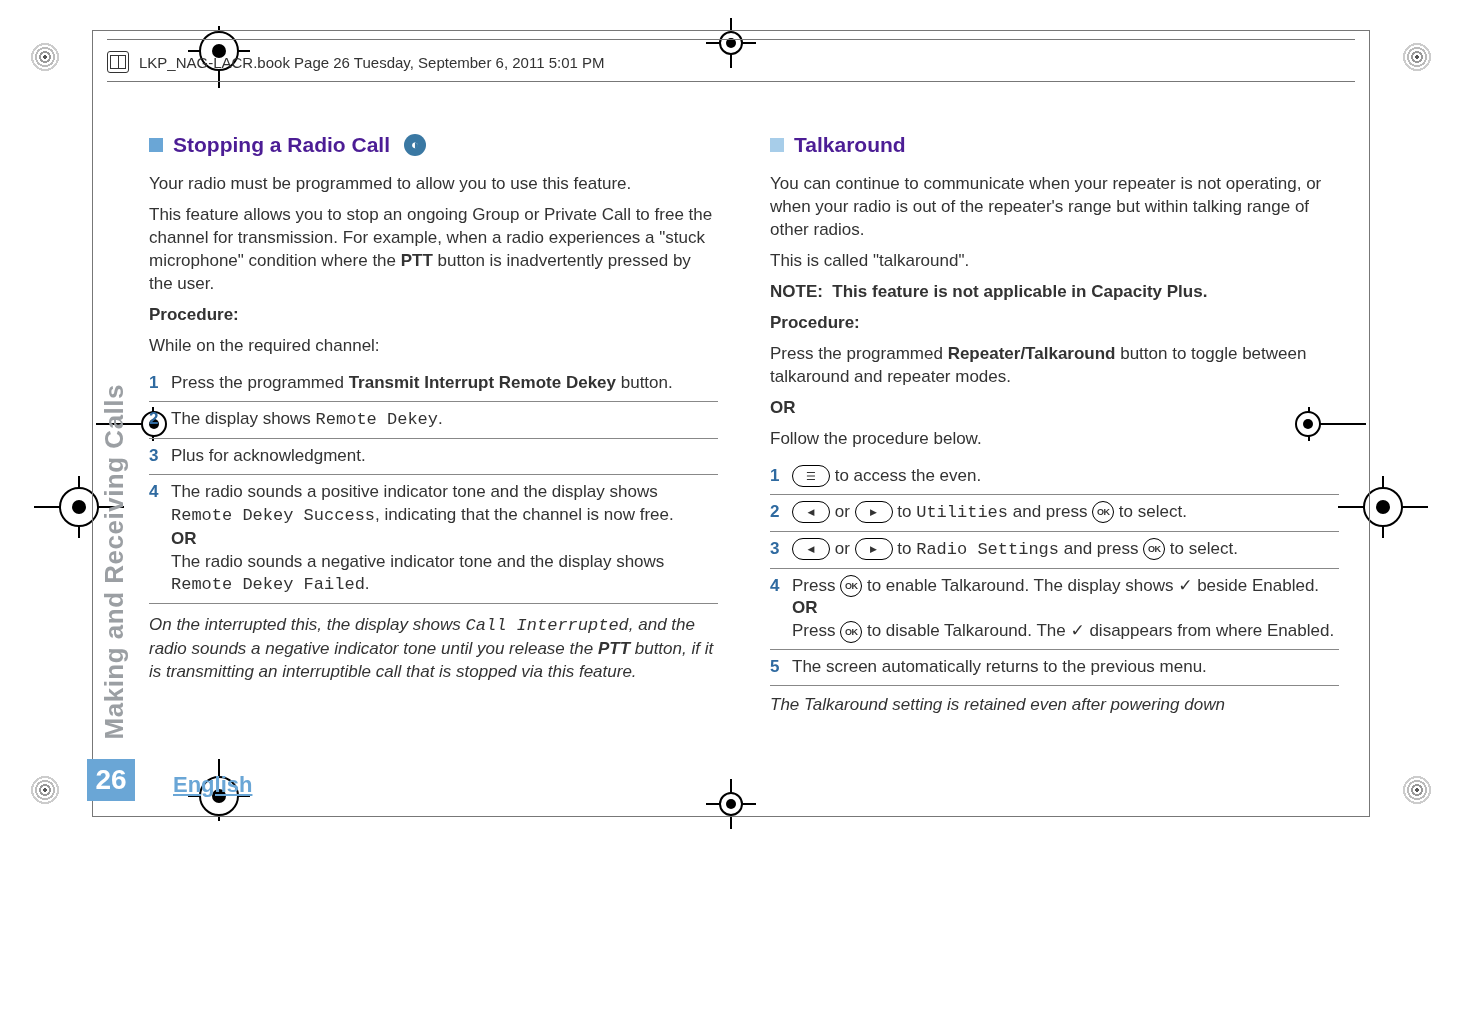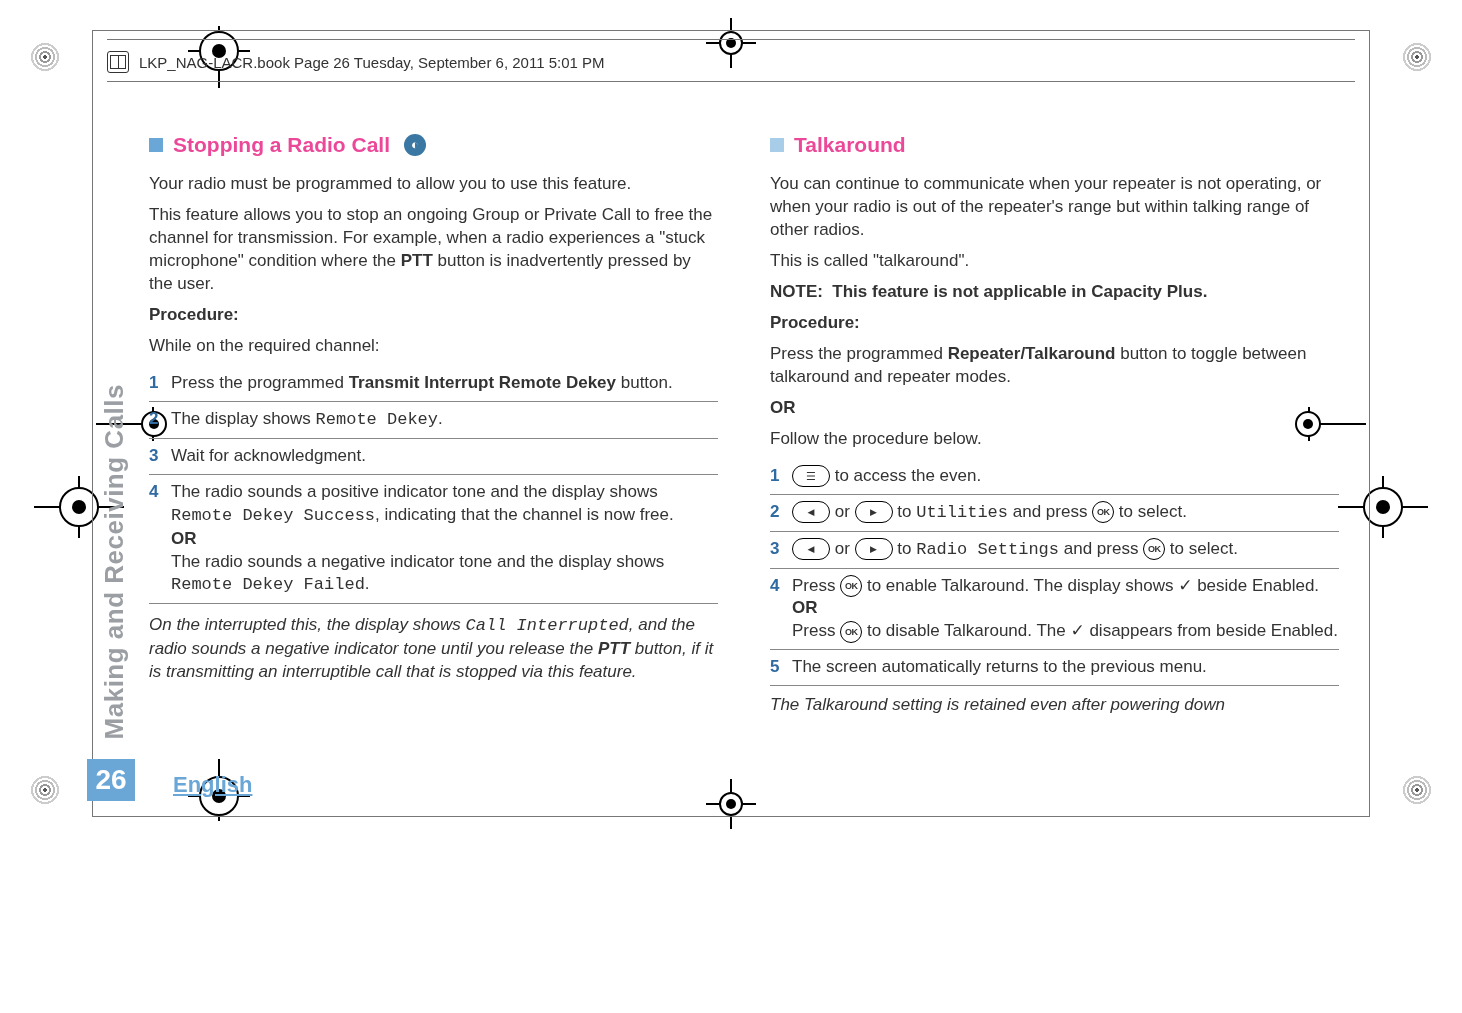--- a/index.html
+++ b/index.html
@@ -48,21 +48,21 @@
   .header-text { font-size: 15px; color:#333; }
   .hline { position:absolute; left:14px; right:14px; height:1px; background:#777; }
 
   .content { position: absolute; top: 100px; left: 56px; right: 30px; bottom: 56px; display: flex; gap: 52px; }
   .col { flex: 1 1 50%; font-size: 17px; line-height: 1.35; color:#333; }
   .col p { margin: 8px 0; }
 
   .heading { display:flex; align-items:center; gap:10px; margin-bottom: 14px; }
   .heading .sq { width: 14px; height: 14px; background:#6aa6d6; }
   .heading .sq.light { background:#a7cde9; }
-  .heading h2 { font-size: 21px; font-weight: bold; color:#ec4899; }
+  .heading h2 { font-size: 21px; font-weight: bold; color:#4c1d95; }
   .feature-icon { width:22px; height:22px; border-radius:50%; background:#3a78a3; display:inline-flex; align-items:center; justify-content:center; color:#fff; font-size:13px; margin-left:4px; }
 
   .proc-label { font-weight: bold; margin-top: 10px; }
   ol.steps { list-style: none; padding: 0; margin: 4px 0; counter-reset: none; }
   ol.steps > li { padding: 6px 0 6px 22px; position: relative; border-bottom: 1px solid #888; }
   ol.steps > li:last-child { border-bottom: none; }
   ol.steps > li .num { position: absolute; left: 0; top: 6px; font-weight: bold; color: #2f6aa0; font-size: 17px; }
   .mono { font-family: "Courier New", monospace; letter-spacing: 0; }
   .or { font-weight: bold; }
   .italic { font-style: italic; }
@@ -175,21 +175,21 @@
           <li>
             <span class="num">1</span>
             <span>Press the programmed </span><b>Transmit Interrupt Remote Dekey</b><span> button.</span>
           </li>
           <li>
             <span class="num">2</span>
             <span>The display shows </span><span class="mono">Remote Dekey</span><span>.</span>
           </li>
           <li>
             <span class="num">3</span>
-            <span>Wait for acknowledgment.</span>
+            <span>Plus for acknowledgment.</span>
           </li>
           <li style="border-bottom:1px solid #888;">
             <span class="num">4</span>
             <span>The radio sounds a positive indicator tone and the display shows </span><span class="mono">Remote Dekey Success</span><span>, indicating that the channel is now free.</span><br>
             <span class="or">OR</span><br>
             <span>The radio sounds a negative indicator tone and the display shows </span><span class="mono">Remote Dekey Failed</span><span>.</span>
           </li>
         </ol>
 
         <p class="italic" style="margin-top:10px;">
@@ -224,21 +224,21 @@
             <span class="keycap tri-l"></span><span> or </span><span class="keycap tri-r"></span><span> to </span><span class="mono">Utilities</span><span> and press </span><span class="keycap round ok"></span><span> to select.</span>
           </li>
           <li>
             <span class="num">3</span>
             <span class="keycap tri-l"></span><span> or </span><span class="keycap tri-r"></span><span> to </span><span class="mono">Radio Settings</span><span> and press </span><span class="keycap round ok"></span><span> to select.</span>
           </li>
           <li>
             <span class="num">4</span>
             <span>Press </span><span class="keycap round ok"></span><span> to enable Talkaround. The display shows </span><span class="check">✓</span><span> beside Enabled.</span><br>
             <span class="or">OR</span><br>
-            <span>Press </span><span class="keycap round ok"></span><span> to disable Talkaround. The </span><span class="check">✓</span><span> disappears from beside Enabled.</span>
+            <span>Press </span><span class="keycap round ok"></span><span> to disable Talkaround. The </span><span class="check">✓</span><span> disappears from where Enabled.</span>
           </li>
           <li style="border-bottom:1px solid #888;">
             <span class="num">5</span>
             <span>The screen automatically returns to the previous menu.</span>
           </li>
         </ol>
 
         <p class="italic" style="margin-top:8px;">The Talkaround setting is retained even after powering down</p>
       </div>
     </div>

